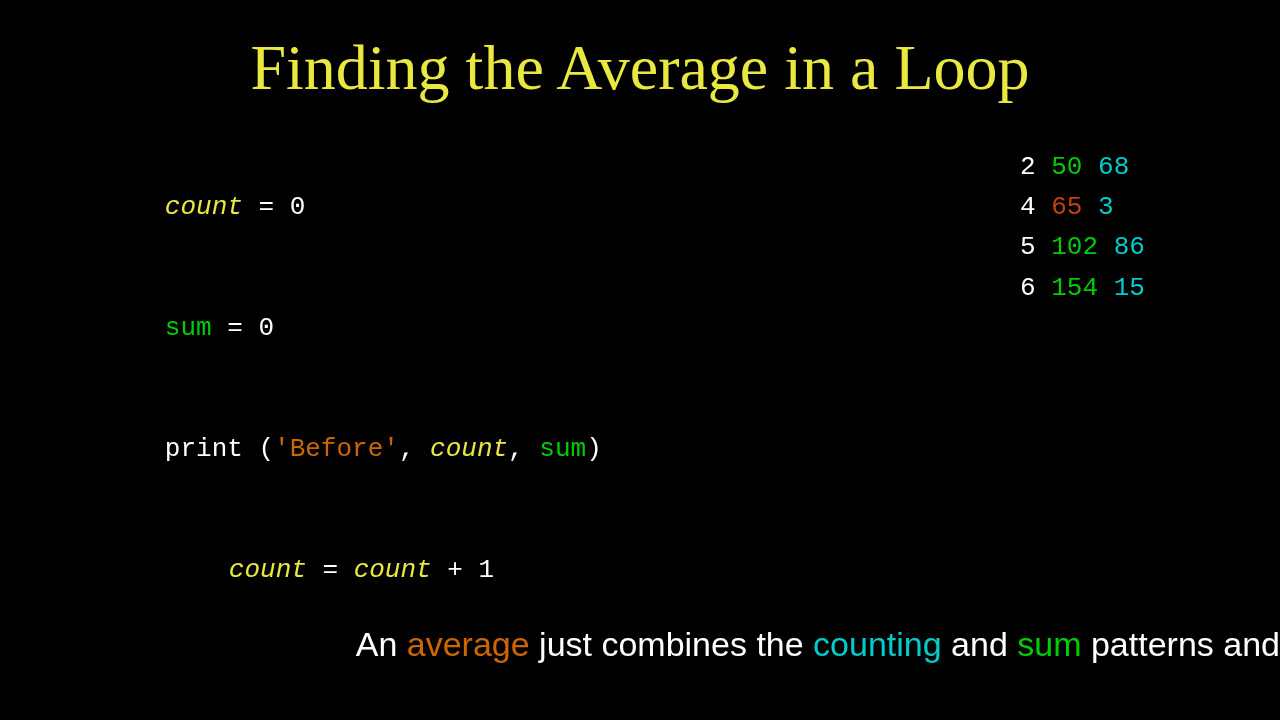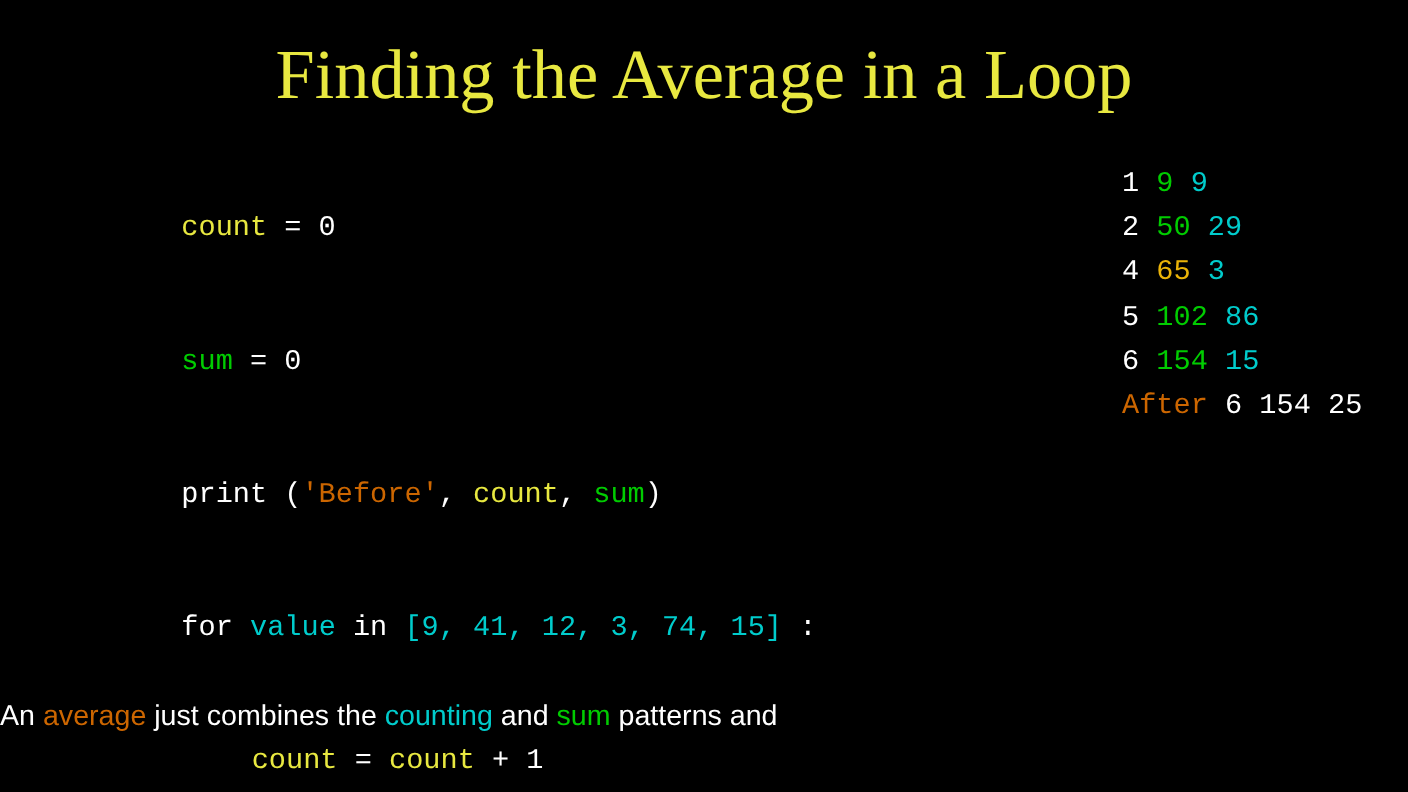--- a/index.html
+++ b/index.html
@@ -39,43 +39,43 @@
       flex: 1;
       font-size: 26px;
       line-height: 1.55;
     }
     .output-block {
       font-size: 26px;
       line-height: 1.55;
       min-width: 220px;
     }
     
-    .c-yellow { color: #e8e840; }
+    .c-yellow { color: #e8e840; font-style: italic; }
     .c-white { color: #ffffff; }
     .c-green { color: #00cc00; }
     .c-cyan { color: #00cccc; }
     .c-orange { color: #cc6600; }
 
     .code-line {
       display: block;
       white-space: pre;
     }
     .indent {
       display: inline-block;
       width: 64px;
     }
 
     .bottom-text {
       position: absolute;
       bottom: 50px;
       left: 0;
       right: 0;
-      text-align: left;
+      text-align: right;
       font-family: Arial, sans-serif;
-      font-size: 26px;
+      font-size: 34px;
       color: #ffffff;
       line-height: 1.5;
     }
 
     
     .out-line { display: block; }
   </style>
 </head>
 <body>
 <div class="page">
@@ -89,57 +89,48 @@
       </span>
 
       <span class="code-line">
         <span class="c-green">sum</span><span class="c-white"> = </span><span class="c-white">0</span>
       </span>
 
       <span class="code-line">
         <span class="c-white">print (</span><span class="c-orange">'Before'</span><span class="c-white">, </span><span class="c-yellow">count</span><span class="c-white">, </span><span class="c-green">sum</span><span class="c-white">)</span>
       </span>
 
-      <span class="code-line">
-        <span class="c-white">for </span><span class="c-cyan">value</span><span class="c-white"> in </span><span class="c-cyan">[9, 41, 12, 3, 74, 15]</span><span class="c-white"> :</span>
-      </span>
 
       <span class="code-line">
         <span class="indent"></span><span class="c-yellow">count</span><span class="c-white"> = </span><span class="c-yellow">count</span><span class="c-white"> + 1</span>
       </span>
 
     </div>
 
     <div class="output-block">
 
 
-      <span class="out-line">
-        <span style="color:#ffffff">1 </span><span style="color:#00cc00">9 </span><span style="color:#00cccc">9</span>
-      </span>
 
       <span class="out-line">
-        <span style="color:#ffffff">2 </span><span style="color:#00cc00">50 </span><span style="color:#00cccc">29</span>
+        <span style="color:#ffffff">2 </span><span style="color:#00cc00">50 </span><span style="color:#00cccc">68</span>
       </span>
 
 
       <span class="out-line">
-        <span style="color:#ffffff">4 </span><span style="color:#eab308">65 </span><span style="color:#00cccc">3</span>
+        <span style="color:#ffffff">4 </span><span style="color:#c2410c">65 </span><span style="color:#00cccc">3</span>
       </span>
 
       <span class="out-line">
         <span style="color:#ffffff">5 </span><span style="color:#00cc00">102 </span><span style="color:#00cccc">86</span>
       </span>
 
       <span class="out-line">
         <span style="color:#ffffff">6 </span><span style="color:#00cc00">154 </span><span style="color:#00cccc">15</span>
       </span>
 
-      <span class="out-line">
-        <span style="color:#cc6600">After </span><span style="color:#ffffff">6 154 25</span>
-      </span>
     </div>
   </div>
 
   <div class="bottom-text">
     <span>
       An <span style="color:#cc6600">average</span> just combines the <span style="color:#00cccc">counting</span> and <span style="color:#00cc00">sum</span> patterns and
     </span>
     <br>
   </div>
 </div>

